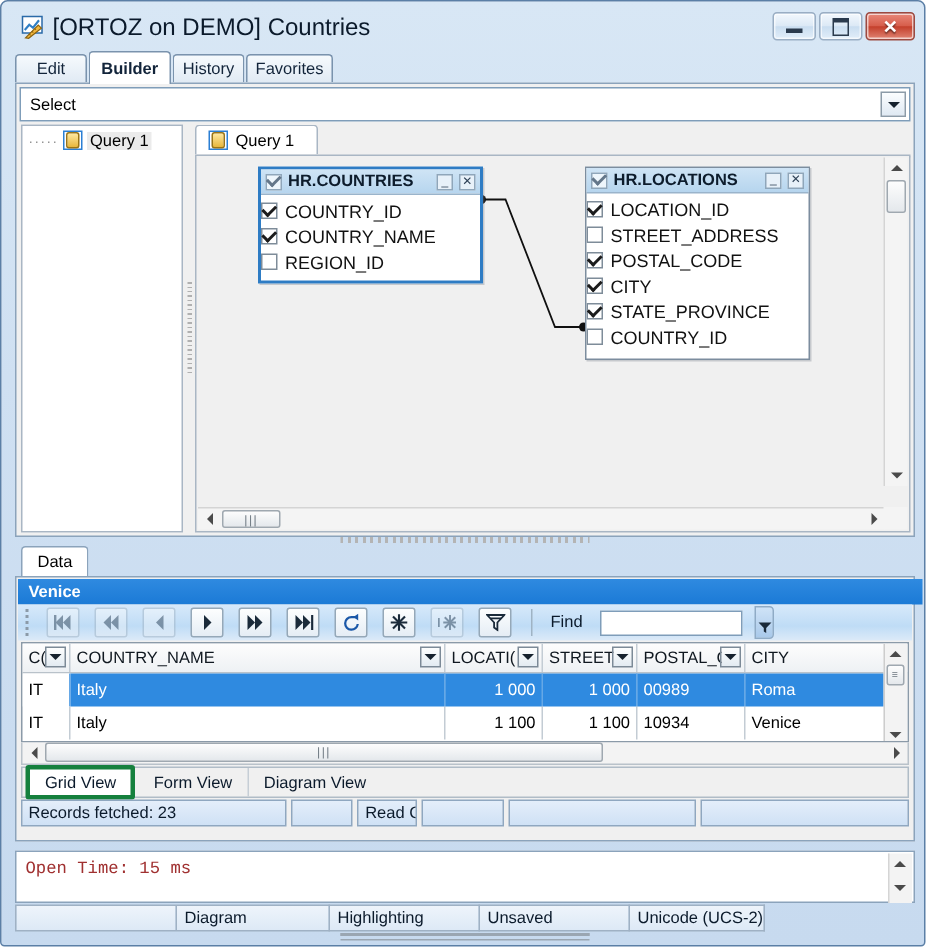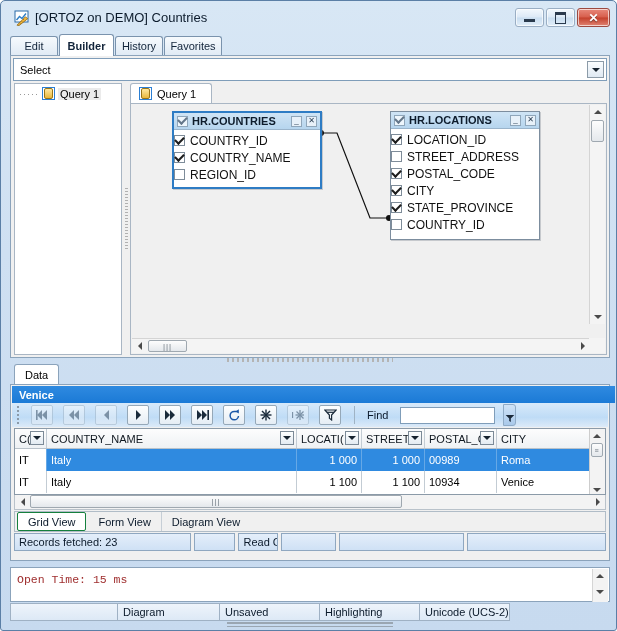--- a/index.html
+++ b/index.html
@@ -21,21 +21,21 @@
   
   .titlebar{
     position:absolute;left:1px;top:1px;width:615px;height:30px;
     box-sizing:border-box;
   }
   .title-icon{
     position:absolute;left:12px;top:8px;width:16px;height:16px;
   }
   .title-text{
     position:absolute;left:33px;top:8px;
-    font-size:13px;color:#0b1a2b;white-space:nowrap;
+    font-size:16px;color:#0b1a2b;white-space:nowrap;
   }
   .winbtns{position:absolute;right:7px;top:6px;display:flex;gap:2px;}
   .wbtn{
     width:29px;height:19px;box-sizing:border-box;
     border:1px solid #9aaec4;border-radius:3px;
     background:linear-gradient(to bottom,#f3f8fd 0%,#dce9f6 48%,#c9ddf0 52%,#e2eef9 100%);
     display:flex;align-items:center;justify-content:center;
     box-shadow:inset 0 0 0 1px rgba(255,255,255,.65);
   }
   .wbtn.close{
@@ -267,21 +267,21 @@
   .gsb-h{position:absolute;left:3px;top:110px;width:592px;height:15px;box-sizing:border-box;
          background:#f3f3f3;border:1px solid #b9c2ca;border-top:none;}
 
   .viewtabs{
     position:absolute;left:3px;top:126px;width:592px;height:21px;
     box-sizing:border-box;background:#f0f0f0;border:1px solid #b0bcc7;
     display:flex;align-items:center;
   }
   .vtab{height:19px;display:flex;align-items:center;padding:0 10px;font-size:11px;color:#0b1a2b;
         border-right:1px solid #c6ced6;}
-  .vtab.active{background:#fff;border:1px solid #15803d;border-radius:2px;margin:0 2px;height:17px;}
+  .vtab.active{background:#fff;border:3px solid #15803d;border-radius:2px;margin:0 2px;height:17px;}
   .statusrow{
     position:absolute;left:3px;top:148px;width:592px;height:18px;display:flex;gap:3px;
   }
   .scell{
     box-sizing:border-box;border:1px solid #8fa7c0;
     background:linear-gradient(to bottom,#e4eefa,#cfe1f5);
     display:flex;align-items:center;padding:0 4px;font-size:11px;color:#0b1a2b;
     overflow:hidden;white-space:nowrap;
   }
 
@@ -647,19 +647,19 @@
         </div>
       <div class="sb-arrow" style="left:0;top:16px;width:14px;height:14px;">
           <span class="tri-d"></span>
         </div>
     </div>
   </div>
 
   <div class="statusbar">
     <div class="sbcell" style="width:108px;"></div>
     <div class="sbcell" style="width:102px;">Diagram</div>
+    <div class="sbcell" style="width:100px;">Highlighting</div>
     <div class="sbcell" style="width:100px;">Unsaved</div>
-    <div class="sbcell" style="width:100px;">Highlighting</div>
     <div class="sbcell" style="width:90px;">Unicode (UCS-2)</div>
   </div>
   <div class="resizer"></div>
 
 </div>
 
 </body></html>

